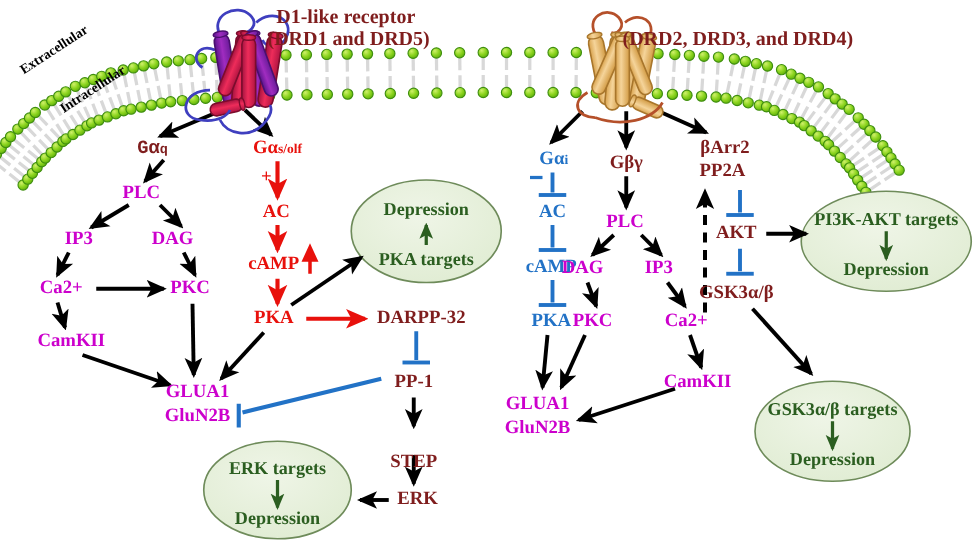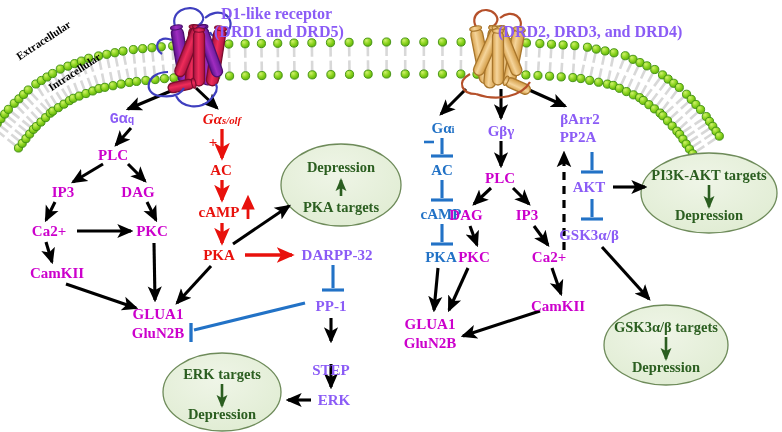--- a/index.html
+++ b/index.html
@@ -13,21 +13,21 @@
   #svgroot { position:absolute; left:0; top:0; width:782px; height:432px; }
   .lbl {
     position:absolute;
     font-family:"Liberation Serif", serif;
     font-weight:bold;
     white-space:nowrap;
     line-height:1;
     user-select:none;
   }
   .ctr { transform:translate(-50%,-50%); }
-  .blk { color:#8b5cf6; }
+  .blk { color:#7f1d1d; }
   .mag { color:#CC00CC; }
   .red { color:#E8110C; }
   .blu { color:#2272C6; }
   .f16 { font-size:16px; }
   .f15 { font-size:15px; }
   .sub { font-size:0.72em; }
   .memlbl {
     position:absolute;
     font-family:"Liberation Serif", serif;
     font-weight:bold;
@@ -591,21 +591,21 @@
   <div id="node-layer">
       <div class="lbl ctr f15 blk" style="left: 122px; top: 119px; font-family: Liberation Mono, monospace;"><span>Gα</span><span class="sub">q</span></div>
       <div class="lbl ctr f15 mag" style="left: 113px; top: 155px;">PLC</div>
       <div class="lbl ctr f15 mag" style="left: 63px; top: 192px;">IP3</div>
       <div class="lbl ctr f15 mag" style="left: 138px; top: 192px;">DAG</div>
       <div class="lbl ctr f15 mag" style="left: 49px; top: 231px;">Ca2+</div>
       <div class="lbl ctr f15 mag" style="left: 152px; top: 231px;">PKC</div>
       <div class="lbl ctr f15 mag" style="left: 57px; top: 273px;">CamKII</div>
       <div class="lbl ctr f15 mag" style="left: 158px; top: 314px;">GLUA1</div>
       <div class="lbl ctr f15 mag" style="left: 158px; top: 333px;">GluN2B</div>
-      <div class="lbl ctr f15 red" style="left: 222px; top: 119px; font-style: italic;"><span>Gα</span><span class="sub">s/olf</span></div>
+      <div class="lbl ctr f15 red" style="left: 222px; top: 119px;"><span>Gα</span><span class="sub">s/olf</span></div>
       <div class="lbl ctr f15 red" style="left: 213px; top: 142px;">+</div>
       <div class="lbl ctr f15 red" style="left: 221px; top: 170px;">AC</div>
       <div class="lbl ctr f15 red" style="left: 219px; top: 212px;">cAMP</div>
       <div class="lbl ctr f15 red" style="left: 219px; top: 255px;">PKA</div>
       <div class="lbl ctr f15 blk" style="left: 337px; top: 255px;">DARPP-32</div>
       <div class="lbl ctr f15 blk" style="left: 331px; top: 306px;">PP-1</div>
       <div class="lbl ctr f15 blk" style="left: 331px; top: 354px; margin-top: 16px;">STEP</div>
       <div class="lbl ctr f15 blk" style="left: 334px; top: 400px;">ERK</div>
       <div class="lbl ctr f15 blu" style="left: 443px; top: 128px;"><span>Gα</span><span class="sub">i</span></div>
       <div class="lbl ctr f15 blu" style="left: 442px; top: 170px;">AC</div>

